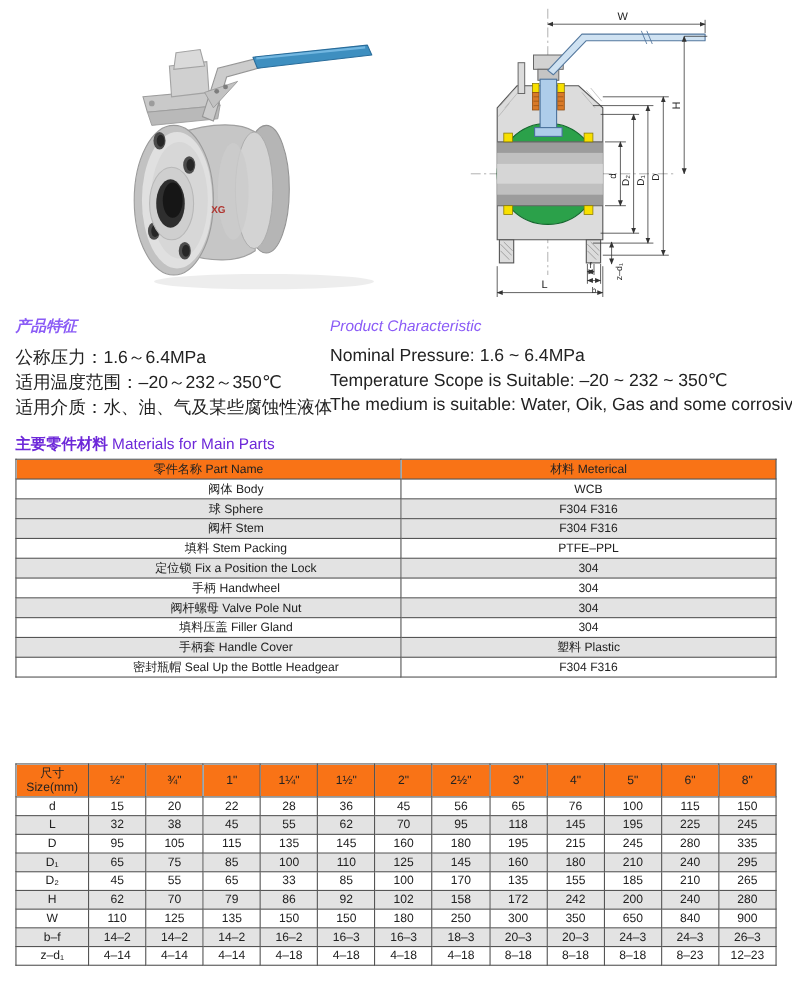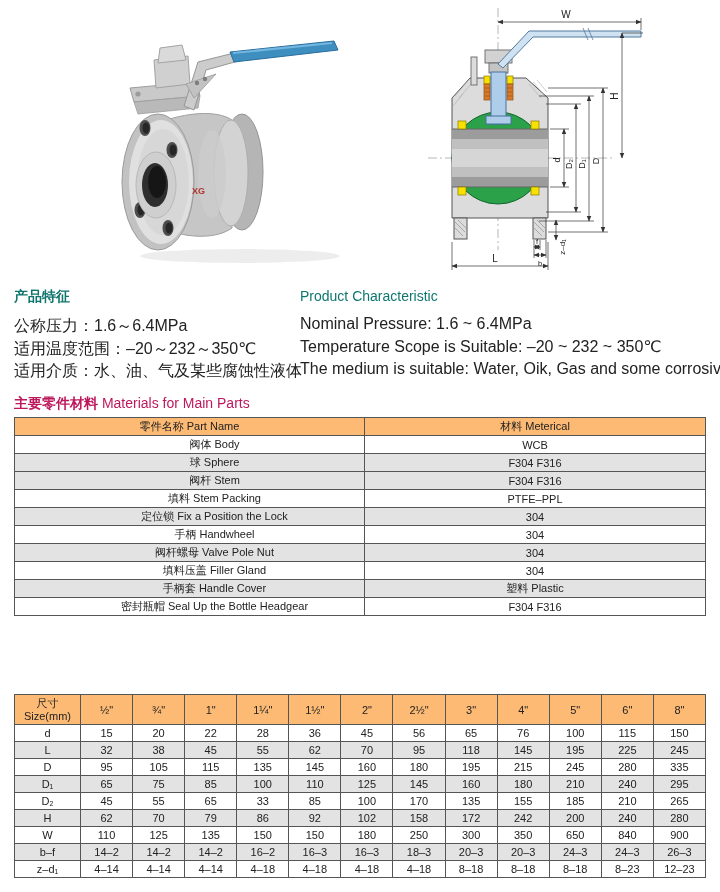--- a/index.html
+++ b/index.html
@@ -3,40 +3,40 @@
 <meta charset="utf-8">
 <style>
   * { margin:0; padding:0; box-sizing:border-box; }
   html,body { background:#fff; }
   body { font-family:"Liberation Sans","DejaVu Sans",sans-serif; color:#222; }
   .page { position:relative; width:720px; height:892px; background:#fff; overflow:hidden; }
 
   .hero-photo   { position:absolute; left:100px; top:22px;  width:290px; height:250px; }
   .hero-diagram { position:absolute; left:425px; top:0px;   width:292px; height:278px; }
 
-  .sec-head { position:absolute; left:14px; font-size:14px; color:#be185d; }
+  .sec-head { position:absolute; left:14px; font-size:14px; color:#6d28d9; }
   .sec-head .zh { font-weight:700; }
   .sec-head .en { font-weight:400; }
 
   .char-zh { position:absolute; left:14px;  top:288px; width:280px; }
   .char-en { position:absolute; left:300px; top:288px; width:418px; }
-  .char-zh h3, .char-en h3 { font-size:14px; color:#0f766e; margin-bottom:9px; }
+  .char-zh h3, .char-en h3 { font-size:14px; color:#8b5cf6; margin-bottom:9px;font-style:italic; }
   .char-zh h3 { font-weight:700; }
   .char-en h3 { font-weight:400; }
   .char-line { font-size:16px; line-height:22.5px; white-space:nowrap; }
 
   .materials-head  { top:395px; }
   .dimensions-head { top:670px; }
 
   table { border-collapse:collapse; table-layout:fixed; position:absolute; left:14px; width:692px; background:#fff; }
   .materials-table  { top:417px; }
   .dimensions-table { top:694px; }
   th, td { border:1px solid #555; font-weight:400; font-size:11px; text-align:center; padding:1px 0; height:17px; overflow:hidden; white-space:nowrap; }
   table { border:1.5px solid #444; }
-  thead th { background:#fdba74; }
+  thead th { background:#f97316; }
   tr.alt td { background:#e3e3e3; }
   .materials-table td.part { text-align:center; padding-left:50px; }
   .materials-table col.c1 { width:350px; }
   .dimensions-table col.c0 { width:66px; }
   .dimensions-table thead th { height:30px; }
   .corner-cell div { line-height:13px; }
   svg text { font-family:"Liberation Sans","DejaVu Sans",sans-serif; }
 </style>
 </head>
 <body>

